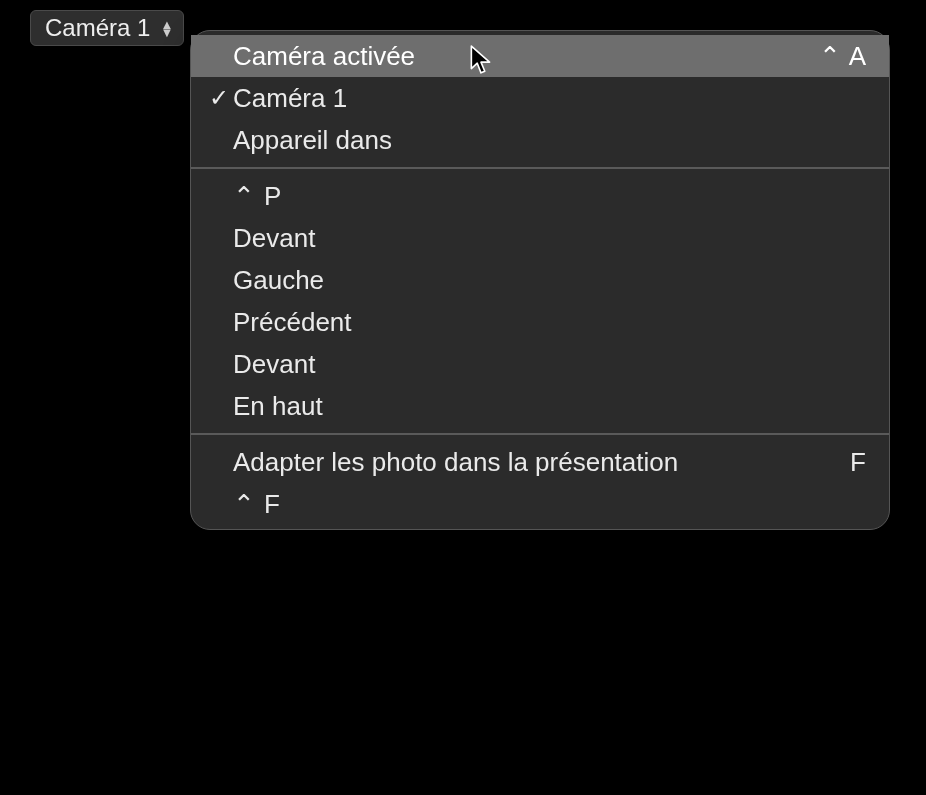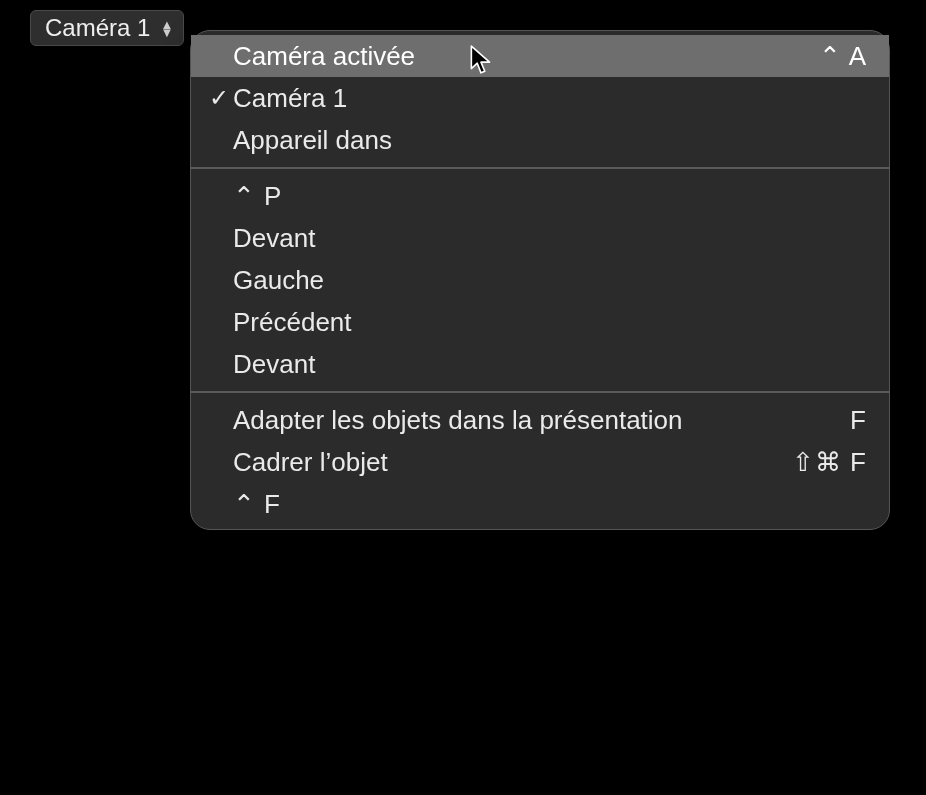--- a/index.html
+++ b/index.html
@@ -142,30 +142,30 @@
     <div class="menu-item">
       <span class="check-slot"></span>
       <span class="menu-label">Précédent</span>
       <span class="menu-shortcut"></span>
     </div>
     <div class="menu-item">
       <span class="check-slot"></span>
       <span class="menu-label">Devant</span>
       <span class="menu-shortcut"></span>
     </div>
+    <div class="menu-item">
+      <span class="check-slot"></span>
+      <span class="menu-label">En haut</span>
+      <span class="menu-shortcut"></span>
+    </div>
     <div class="menu-separator"></div>
     <div class="menu-item">
       <span class="check-slot"></span>
-      <span class="menu-label">Adapter les objets dans la présentation</span>
+      <span class="menu-label">Adapter les photo dans la présentation</span>
       <span class="menu-shortcut">F</span>
-    </div>
-    <div class="menu-item">
-      <span class="check-slot"></span>
-      <span class="menu-label">Cadrer l’objet</span>
-      <span class="menu-shortcut">⇧⌘ F</span>
     </div>
     <div class="menu-item">
       <span class="check-slot"></span>
       <span class="menu-shortcut">⌃ F</span>
     </div>
   </div>
 
 <svg class="cursor" viewBox="0 0 20 28">
   <path d="M1 1 L1 22 L6.5 17 L10 26 L13.5 24.5 L10 16 L18 16 Z" fill="black" stroke="white" stroke-width="1.5" stroke-linejoin="round"></path>
 </svg>

